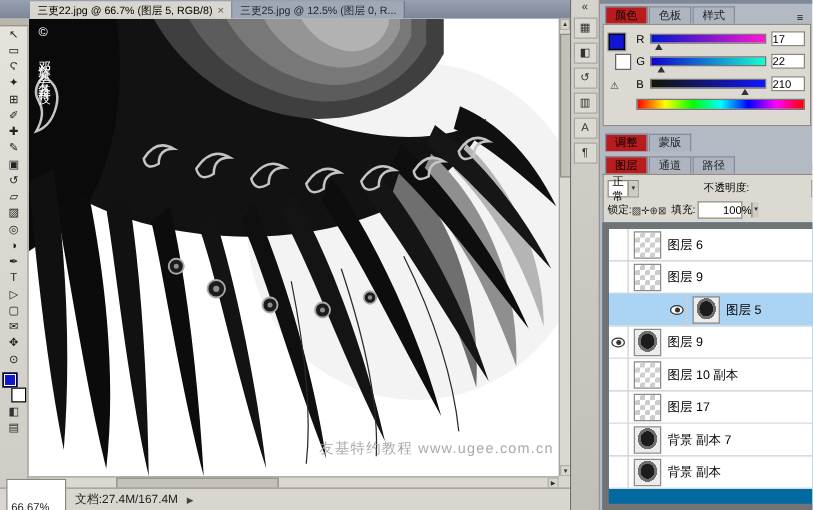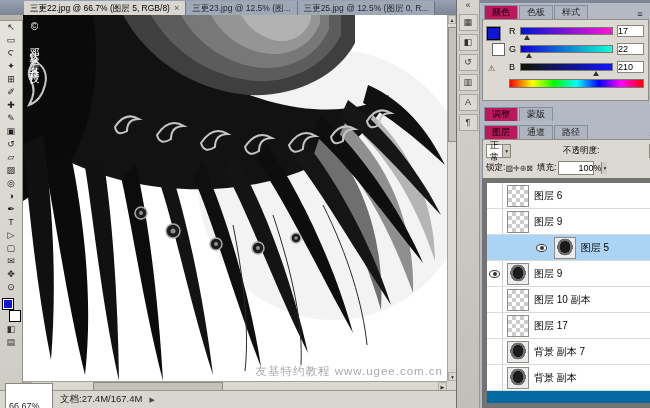--- a/index.html
+++ b/index.html
@@ -30,21 +30,21 @@
              border:1px solid #000; background:#fff; }
   .tbtn { width:18px; height:12px; font-size:9px; line-height:12px; text-align:center;
           color:#333; margin-top:1px; }
 
   
   .canvas { position:absolute; left:23px; top:15px; width:424px; height:366px;
             background:#fff; overflow:hidden; }
   .canvas svg { position:absolute; left:0; top:0; }
   .copyright { position:absolute; left:4px; top:6px; writing-mode:vertical-rl;
                font-size:10px; color:#fff; letter-spacing:3px; }
-  .watermark { position:absolute; right:4px; bottom:2px; font-size:11.5px;
+  .watermark { position:absolute; right:4px; bottom:15px; font-size:11.5px;
                color:#a9a9a9; letter-spacing:1px; }
 
   
   .vscroll { position:absolute; left:447px; top:15px; width:9px; height:366px;
              background:#dbd8d1; border-left:1px solid #a5a29b; }
   .sarrow { font-size:5px; color:#333; text-align:center; line-height:9px; height:9px;
             background:#d9d6cf; border:1px solid #b2afa7; }
   .vthumb { position:absolute; left:0; top:12px; width:9px; height:115px;
             background:#c4c1b9; border:1px solid #8f8c85; }
   .varrow-dn { position:absolute; bottom:0; left:0; width:9px; }
@@ -69,21 +69,21 @@
            background:linear-gradient(#d6d3cc,#c2bfb8); border-right:1px solid #98958e; }
   .strip-collapse { font-size:9px; text-align:center; color:#333; height:11px; line-height:11px; }
   .strip-icon { width:19px; height:17px; margin:3px auto 0; background:#dcd9d2;
                 border:1px solid #a9a69f; font-size:9px; text-align:center; line-height:15px; color:#333; }
   .panels { position:absolute; left:23px; top:0; width:171px; height:408px; }
   .dock-top { height:3px; background:#7e8897; }
 
   .panel-tabs { display:flex; height:15px; align-items:flex-end; padding:1px 2px 0; }
   .ptab { font-size:9px; line-height:12px; padding:0 7px 1px; background:#aeb5c0; color:#222;
           border:1px solid #848e9e; border-bottom:none; margin-right:1px; white-space:nowrap; }
-  .ptab.active { background:#be185d; color:#000; }
+  .ptab.active { background:#b91c1c; color:#000; }
   .pmenu { margin-left:auto; font-size:9px; color:#222; width:14px; text-align:center; }
 
   
   .color-panel { position:absolute; left:2px; top:4px; width:167px; }
   .color-body { background:#dcd9d2; border:1px solid #8f8c85; height:82px; position:relative;
                 padding:4px 4px 3px 26px; }
   .cfg { position:absolute; left:4px; top:7px; width:13px; height:13px;
          border:1px solid #000; box-shadow:0 0 0 1px #888; }
   .cbg { position:absolute; left:9px; top:23px; width:13px; height:13px;
          border:1px solid #666; background:#fff; }
@@ -142,24 +142,20 @@
 <body>
 
 <div id="app">
 
   <div class="tabbar">
     <div class="doc-tab active">
         <span class="tlabel">三更22.jpg @ 66.7% (图层 5, RGB/8)</span>
         <span class="tclose">×</span>
       </div>
       <div class="doc-tab">
-        <span class="tlabel">三更23.jpg @ 12.5% (图...</span>
-
-      </div>
-      <div class="doc-tab">
         <span class="tlabel">三更25.jpg @ 12.5% (图层 0, R...</span>
 
       </div>
   </div>
 
   <div class="toolbar">
     <div class="tool-grip"></div>
     <div class="tool">↖</div>
       <div class="tool">▭</div>
       <div class="tool">Ϛ</div>

